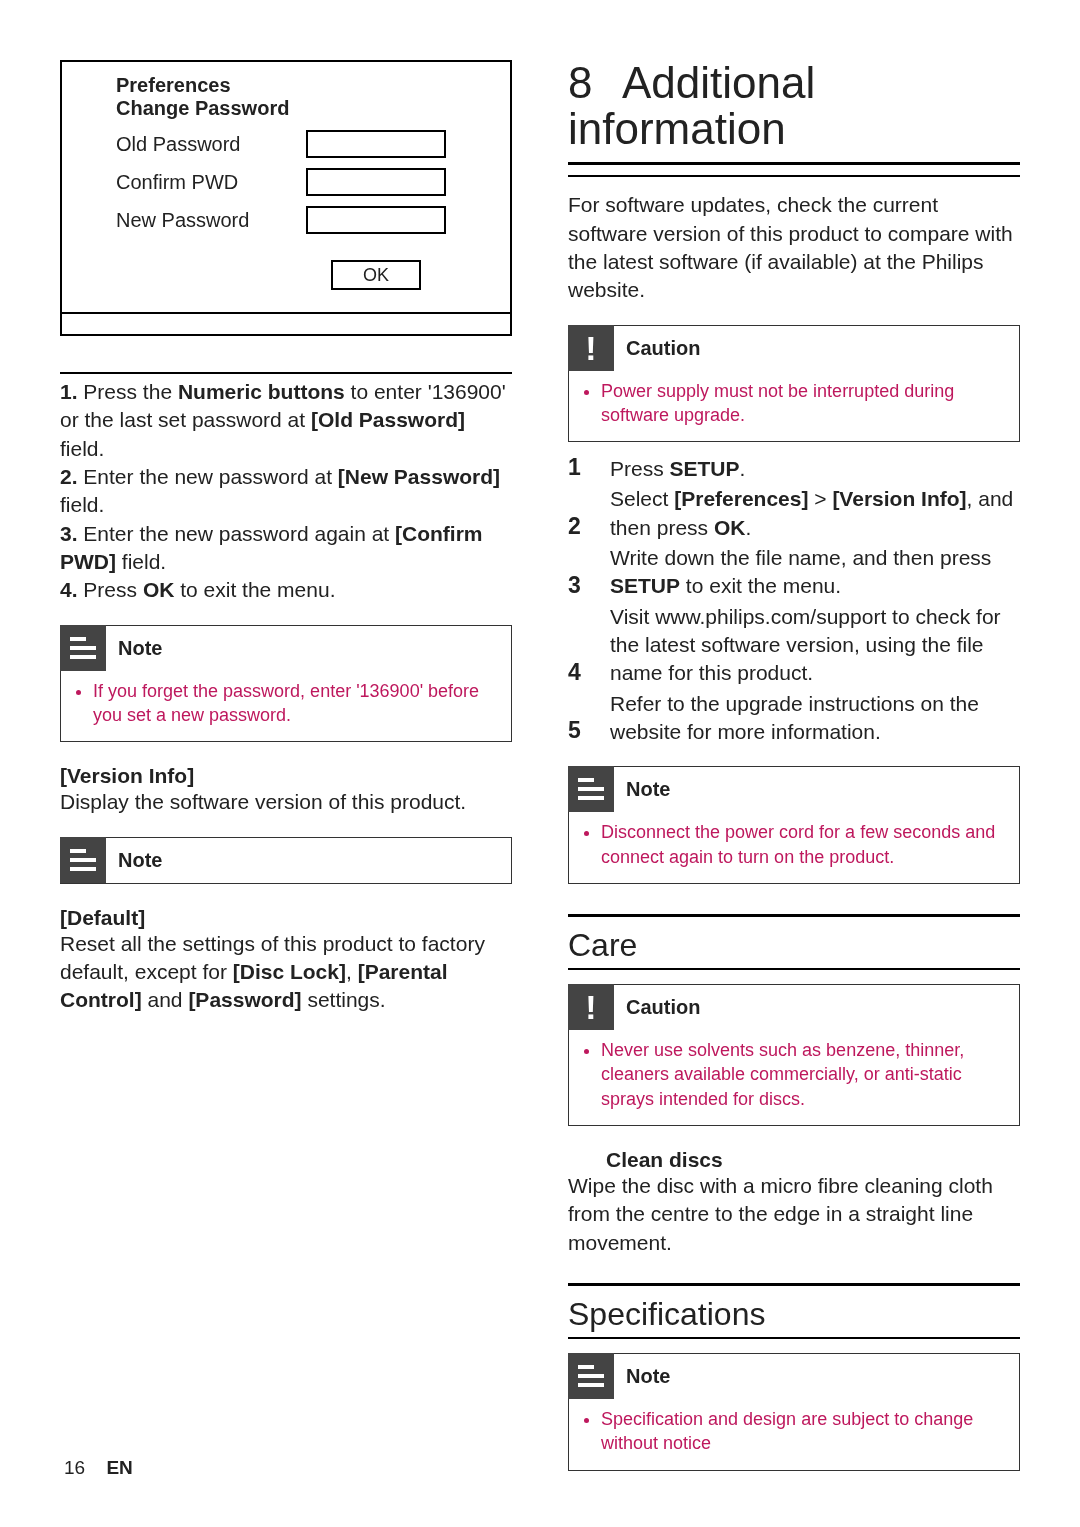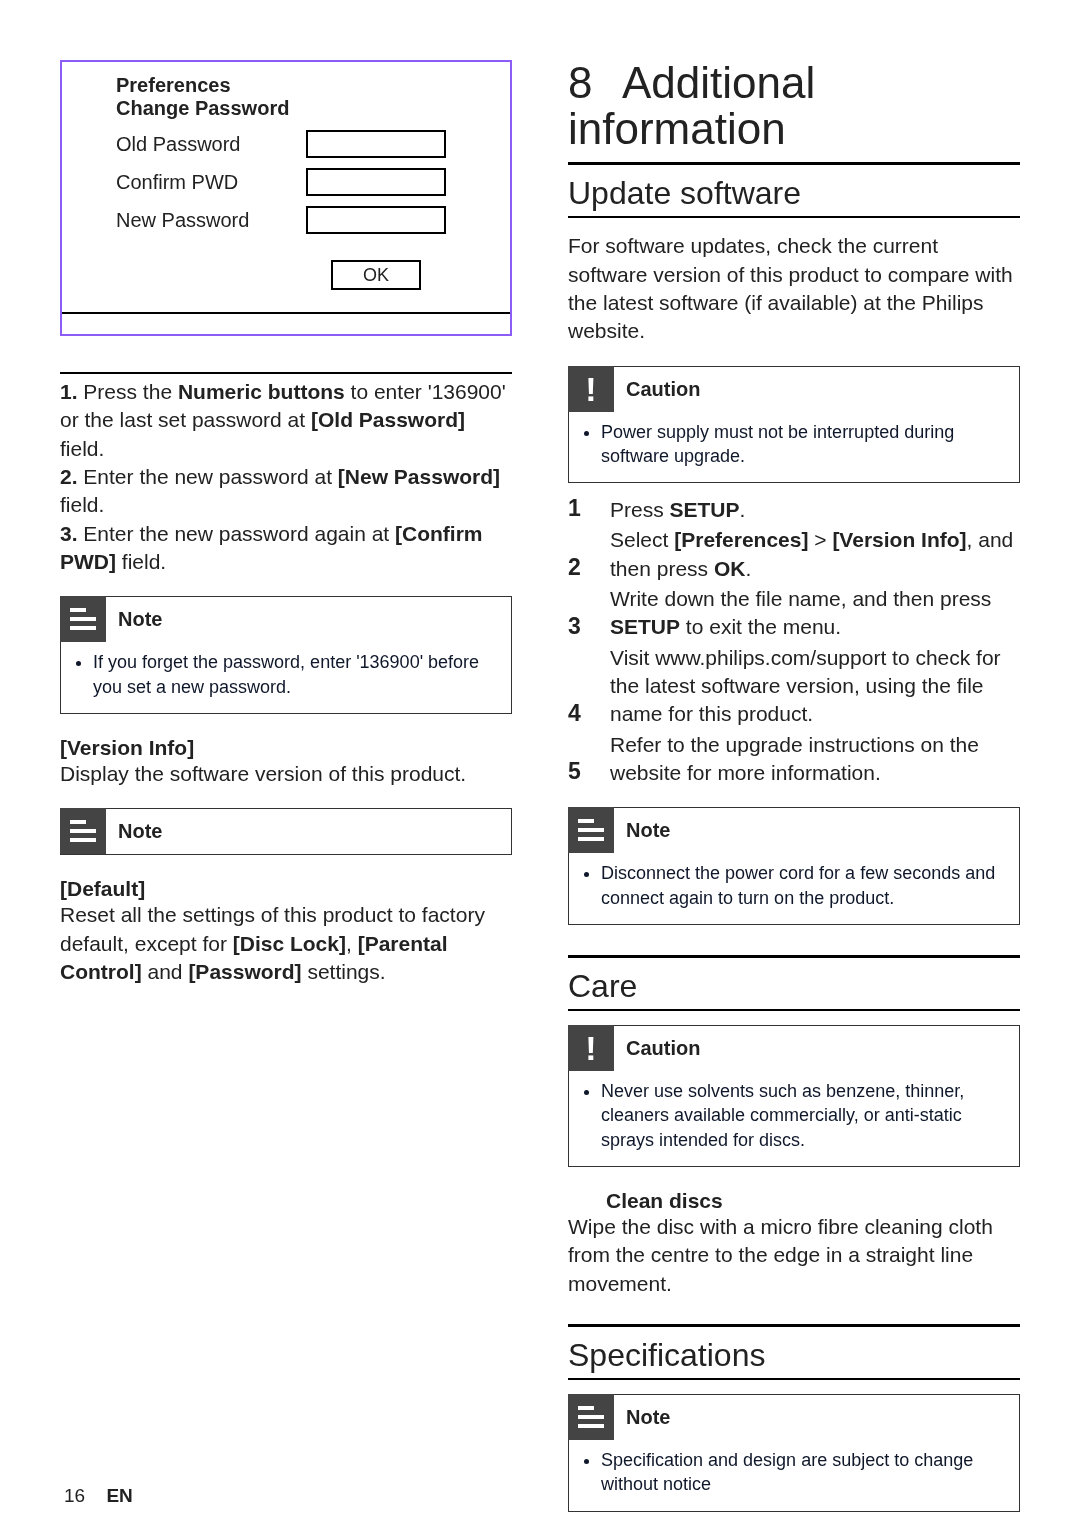--- a/index.html
+++ b/index.html
@@ -15,21 +15,21 @@
   .columns {
     display: flex;
     gap: 56px;
   }
   .col {
     flex: 1;
     min-width: 0;
   }
   
   .pref-box {
-    border: 2px solid #8b5cf6;
+    border: 2px solid #000000;
     margin-bottom: 10px;
   }
   .pref-inner {
     padding: 12px 18px 22px 54px;
   }
   .pref-title { font-weight: bold; font-size: 20px; line-height: 1.15; }
   .pref-row {
     display: flex;
     align-items: center;
     margin-top: 10px;
@@ -72,21 +72,21 @@
   .callout-icon {
     width: 46px;
     height: 46px;
     background: #444;
     display: flex;
     align-items: center;
     justify-content: center;
     margin: -1px 0 0 -1px;
   }
   .callout-title { font-weight: 600; font-size: 20px; }
-  .callout-body { padding: 8px 14px 14px 18px; font-size: 18px; line-height: 1.35; color: #0f172a; }
+  .callout-body { padding: 8px 14px 14px 18px; font-size: 18px; line-height: 1.35; color: #be185d; }
   .callout-body li { margin-left: 14px; list-style: disc; }
 
   .note-lines {
     width: 26px; height: 22px; position: relative;
   }
   .note-lines::before, .note-lines::after, .note-lines span {
     content:""; position:absolute; left:0; right:0; height:4px; background:#fff;
   }
   .note-lines::before { top:0; width: 60%; }
   .note-lines span { top:9px; }
@@ -117,21 +117,21 @@
   }
   ol.steps > li::before {
     content: counter(step);
     font-weight: bold;
     font-size: 23px;
     min-width: 22px;
   }
 
   .footer {
     position: absolute;
-    bottom: 20px;
+    bottom: 48px;
     left: 64px;
     font-size: 19px;
   }
   .footer .pg { margin-right: 16px; }
   .footer .lang { font-weight: bold; }
 
   b, strong { font-weight: 700; }
 </style>
 </head>
 <body>
@@ -168,20 +168,23 @@
     <div class="body-text">
       <p>
         <b>1.</b><span> Press the </span><b>Numeric buttons</b><span> to enter '136900' or the last set password at </span><b>[Old Password]</b><span> field.</span>
       </p>
       <p>
         <b>2.</b><span> Enter the new password at </span><b>[New Password]</b><span> field.</span>
       </p>
       <p>
         <b>3.</b><span> Enter the new password again at </span><b>[Confirm PWD]</b><span> field.</span>
       </p>
+      <p>
+        <b>4.</b><span> Press </span><b>OK</b><span> to exit the menu.</span>
+      </p>
     </div>
 
     <div class="callout">
       <div class="callout-head">
         <div class="callout-icon">
             <div class="note-lines">
               <span></span>
             </div>
           </div>
         <div class="callout-title">Note</div>
@@ -210,21 +213,20 @@
       <span>Reset all the settings of this product to factory default, except for </span><b>[Disc Lock]</b><span>, </span><b>[Parental Control]</b><span> and </span><b>[Password]</b><span> settings.</span>
     </div>
   </div>
 
   <div class="col">
     <div class="chapter">
       <span class="chapter-num">8</span><span>Additional information</span>
     </div>
     <hr class="thick">
 
-    <div class="h2">Update software</div>
     <hr class="h2-rule">
     <div class="body-text">For software updates, check the current software version of this product to compare with the latest software (if available) at the Philips website.</div>
 
     <div class="callout">
       <div class="callout-head">
         <div class="callout-icon">
             <span class="excl">!</span>
           </div>
         <div class="callout-title">Caution</div>
       </div>

